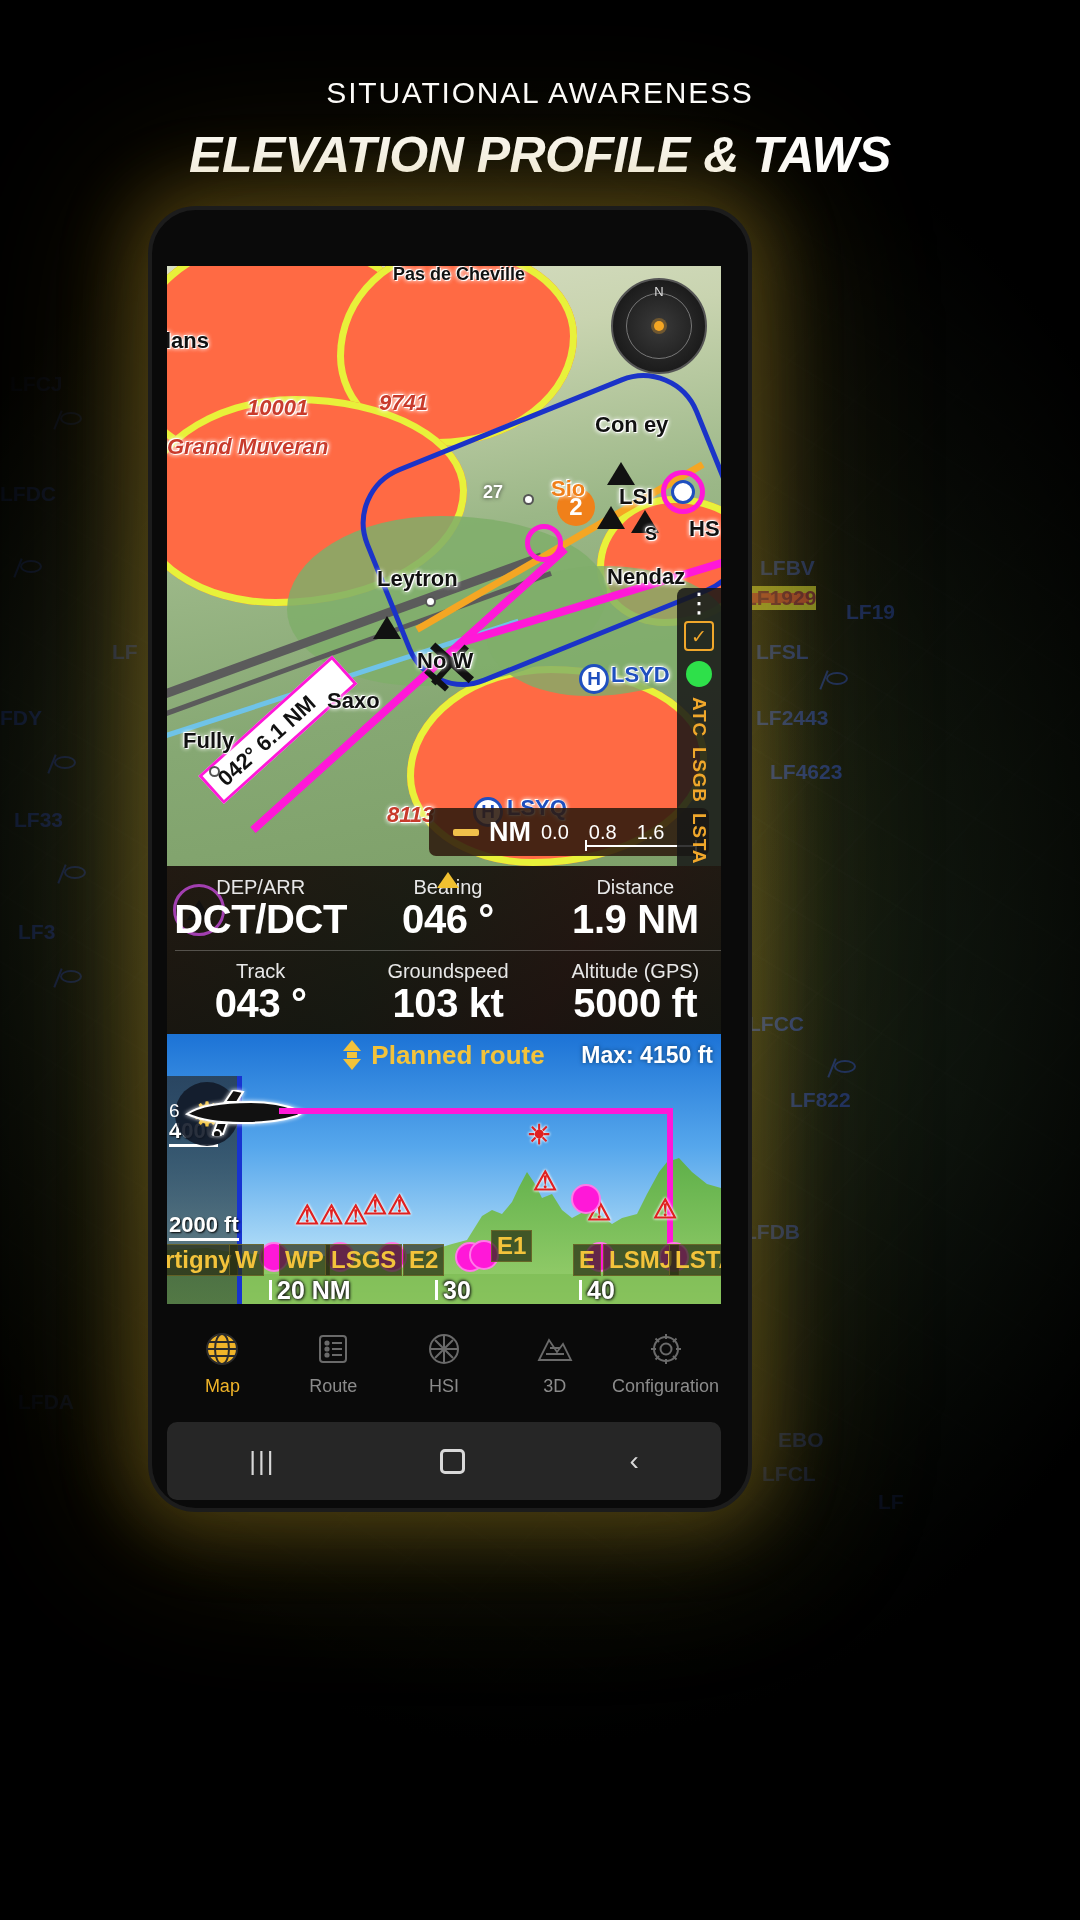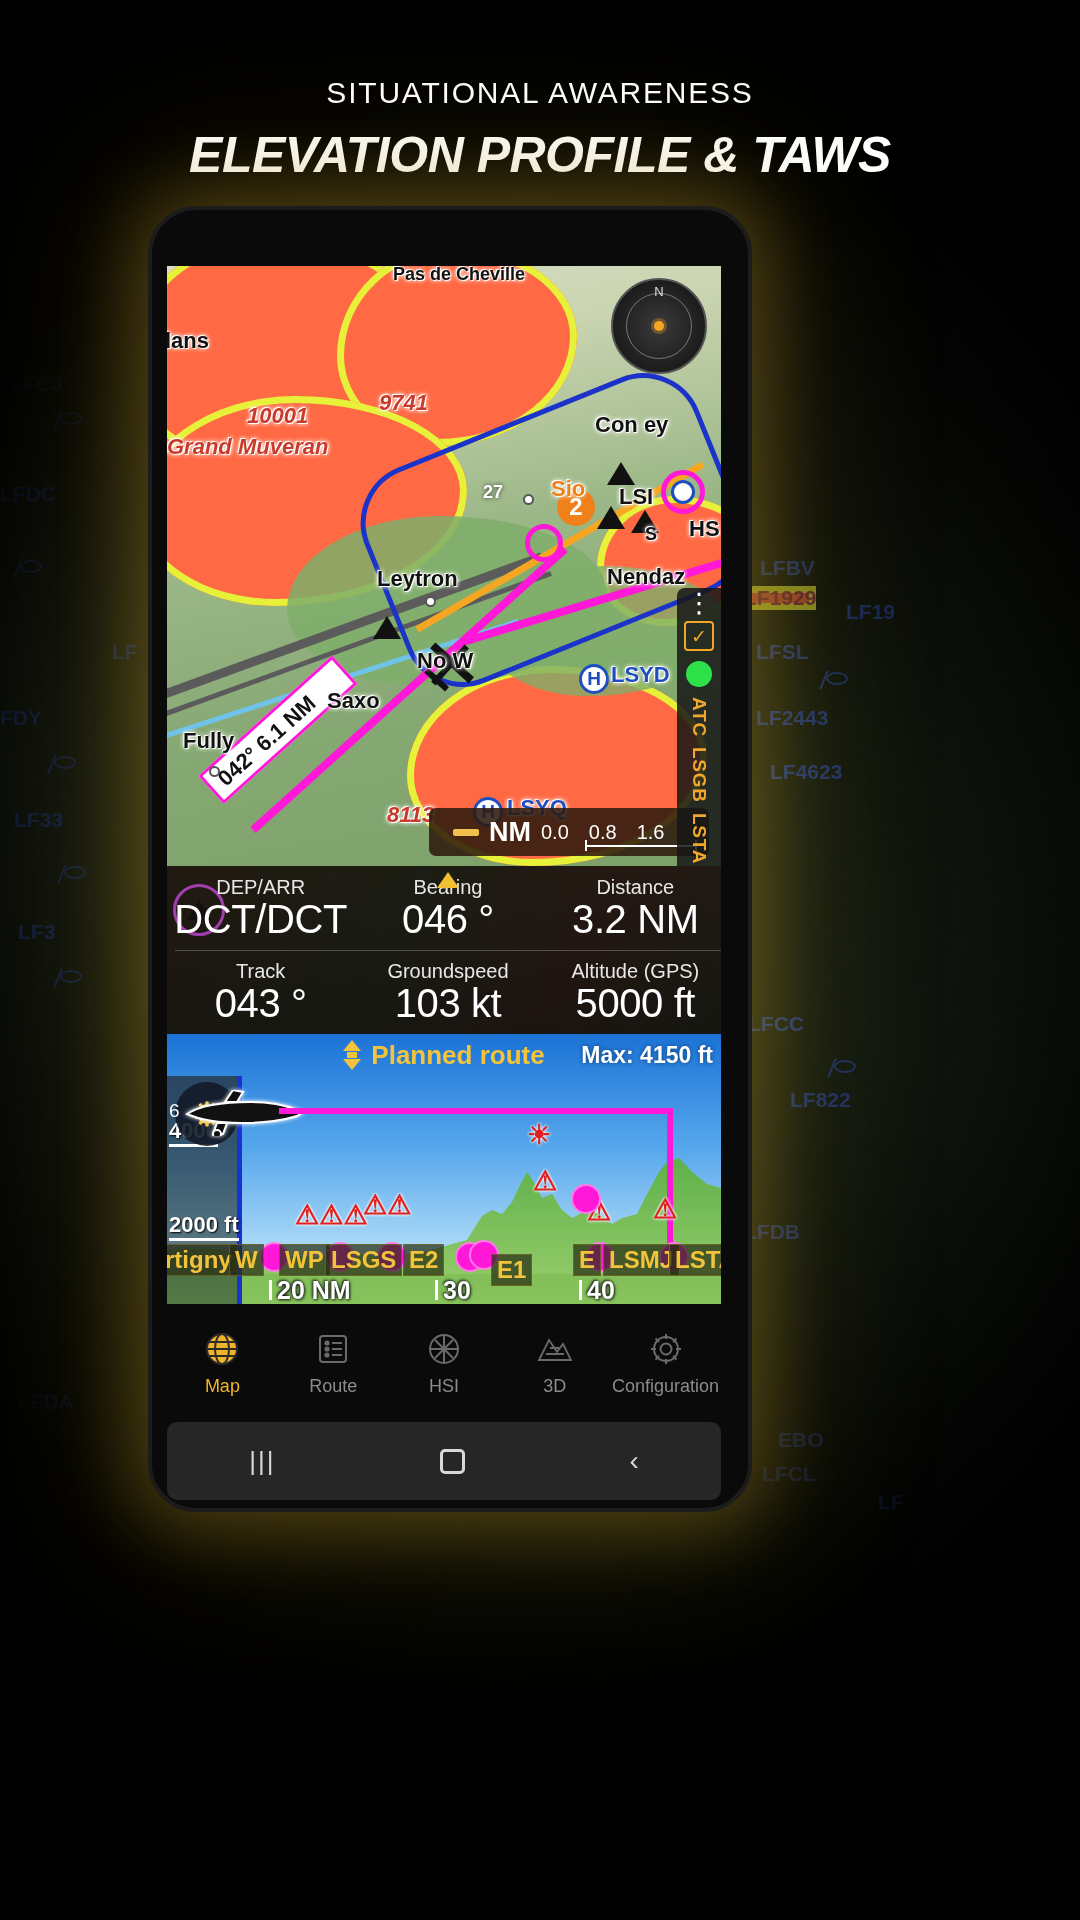--- a/index.html
+++ b/index.html
@@ -141,21 +141,21 @@
   .datapanel{
     position:absolute; left:0; top:600px; width:562px; height:168px;
     background:
       linear-gradient(180deg, rgba(20,18,14,.80), rgba(14,14,12,.84)),
       linear-gradient(120deg,#5a3a22 0%, #3d4a2a 40%, #6a3024 70%, #3a4428 100%);
     color:#fff; overflow:hidden;
   }
   .drow{ display:flex; height:50%; }
   .dcell{ flex:1; position:relative; display:flex; flex-direction:column; align-items:center; justify-content:center; }
   .dlabel{ font-size:20px; color:#e7e7e7; font-weight:400; line-height:1.1; }
-  .dval{ font-size:40px; font-weight:400; line-height:1.05; letter-spacing:-.01em; }
+  .dval{ font-size:40px; font-weight:700; line-height:1.05; letter-spacing:-.01em; }
   .dtri{ position:absolute; left:50%; top:6px; transform:translateX(-50%); width:0;height:0;border-left:11px solid transparent;border-right:11px solid transparent;border-bottom:16px solid #f0c030; }
   .dsep{ position:absolute; left:8px; right:8px; top:50%; height:1px; background:rgba(255,255,255,.25); }
   .nav-arrow{
     position:absolute; left:6px; top:18px; width:52px;height:52px;border:3px solid #a23fb0;border-radius:50%;
     display:flex;align-items:center;justify-content:center;
   }
   .nav-arrow i{ width:0;height:0;border-left:12px solid transparent;border-right:12px solid transparent;border-bottom:20px solid #111; }
 
   
   .elev{
@@ -326,21 +326,21 @@
         <div class="heli" style="left:306px;top:531px;">H</div>
 
         <div class="dot" style="left:42px;top:500px;"></div>
         <div class="dot" style="left:258px;top:330px;"></div>
         <div class="dot" style="left:356px;top:228px;"></div>
 
         <div>
           <div class="map-txt small" style="left:226px;top:-2px;">Pas de Cheville</div>
           <div class="map-txt" style="left:-2px;top:62px;">lans</div>
           <div class="map-txt red" style="left:0px;top:168px;">Grand Muveran</div>
-          <div class="map-txt red" style="left:48px;top:137px;padding-left:32px;">10001</div>
+          <div class="map-txt red" style="left:48px;top:129px;padding-left:32px;">10001</div>
           <div class="map-txt red" style="left:212px;top:124px;">9741</div>
           <div class="map-txt" style="left:428px;top:146px;">Con  ey</div>
           <div class="map-txt" style="left:384px;top:210px;color:#f0801a;">Sio</div>
           <div class="map-txt" style="left:452px;top:218px;">LSI</div>
           <div class="map-txt" style="left:210px;top:300px;">Leytron</div>
           <div class="map-txt" style="left:440px;top:298px;">Nendaz</div>
           <div class="map-txt" style="left:250px;top:382px;">No  W</div>
           <div class="map-txt" style="left:160px;top:422px;">Saxo</div>
           <div class="map-txt" style="left:16px;top:462px;">Fully</div>
           <div class="map-txt red" style="left:220px;top:536px;">8113</div>
@@ -387,21 +387,21 @@
             <div class="dlabel">DEP/ARR</div>
             <div class="dval">DCT/DCT</div>
           </div>
           <div class="dcell">
             <div class="dtri"></div>
             <div class="dlabel">Bearing</div>
             <div class="dval">046 °</div>
           </div>
           <div class="dcell">
             <div class="dlabel">Distance</div>
-            <div class="dval">3.2 NM</div>
+            <div class="dval">1.9 NM</div>
           </div>
         </div>
         <div class="dsep"></div>
         <div class="drow">
           <div class="dcell">
             <div class="dlabel">Track</div>
             <div class="dval">043 °</div>
           </div>
           <div class="dcell">
             <div class="dlabel">Groundspeed</div>
@@ -466,21 +466,21 @@
         <div class="wp" style="left:302px;top:206px;"></div>
         <div class="wp" style="left:404px;top:150px;"></div>
         <div class="wp" style="left:418px;top:208px;"></div>
         <div class="wp" style="left:492px;top:208px;"></div>
 
         <div class="wp-lab" style="left:-8px;top:210px;">rtigny</div>
         <div class="wp-lab" style="left:62px;top:210px;">W</div>
         <div class="wp-lab" style="left:112px;top:210px;">WP</div>
         <div class="wp-lab" style="left:158px;top:210px;">LSGS</div>
         <div class="wp-lab" style="left:236px;top:210px;">E2</div>
-        <div class="wp-lab" style="left:324px;top:220px;">E1</div>
+        <div class="wp-lab" style="left:324px;top:196px;">E1</div>
         <div class="wp-lab" style="left:406px;top:210px;">E</div>
         <div class="wp-lab" style="left:436px;top:210px;">LSMJ</div>
         <div class="wp-lab" style="left:502px;top:210px;">LSTA</div>
 
         <div class="xtick" style="left:110px;top:242px;"><i></i><span>20 NM</span></div>
         <div class="xtick" style="left:276px;top:242px;"><i></i><span>30</span></div>
         <div class="xtick" style="left:420px;top:242px;"><i></i><span>40</span></div>
       </div>
     </div>
 

